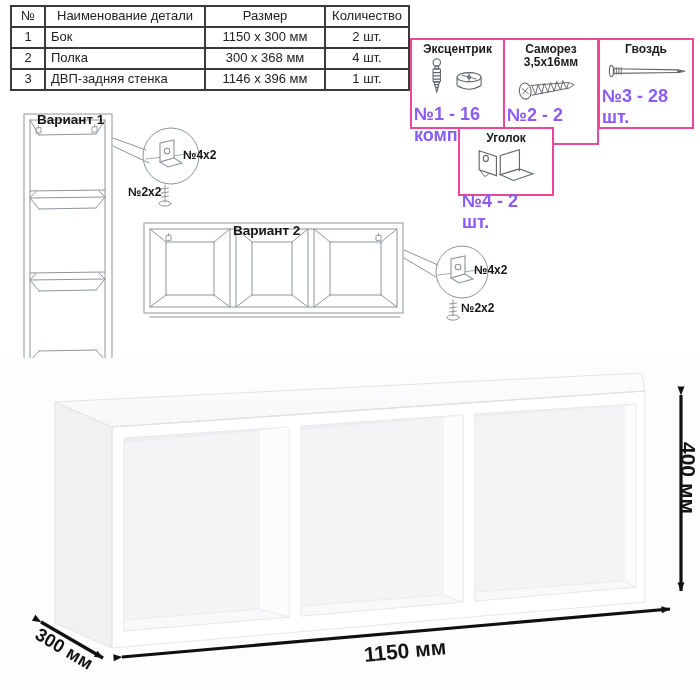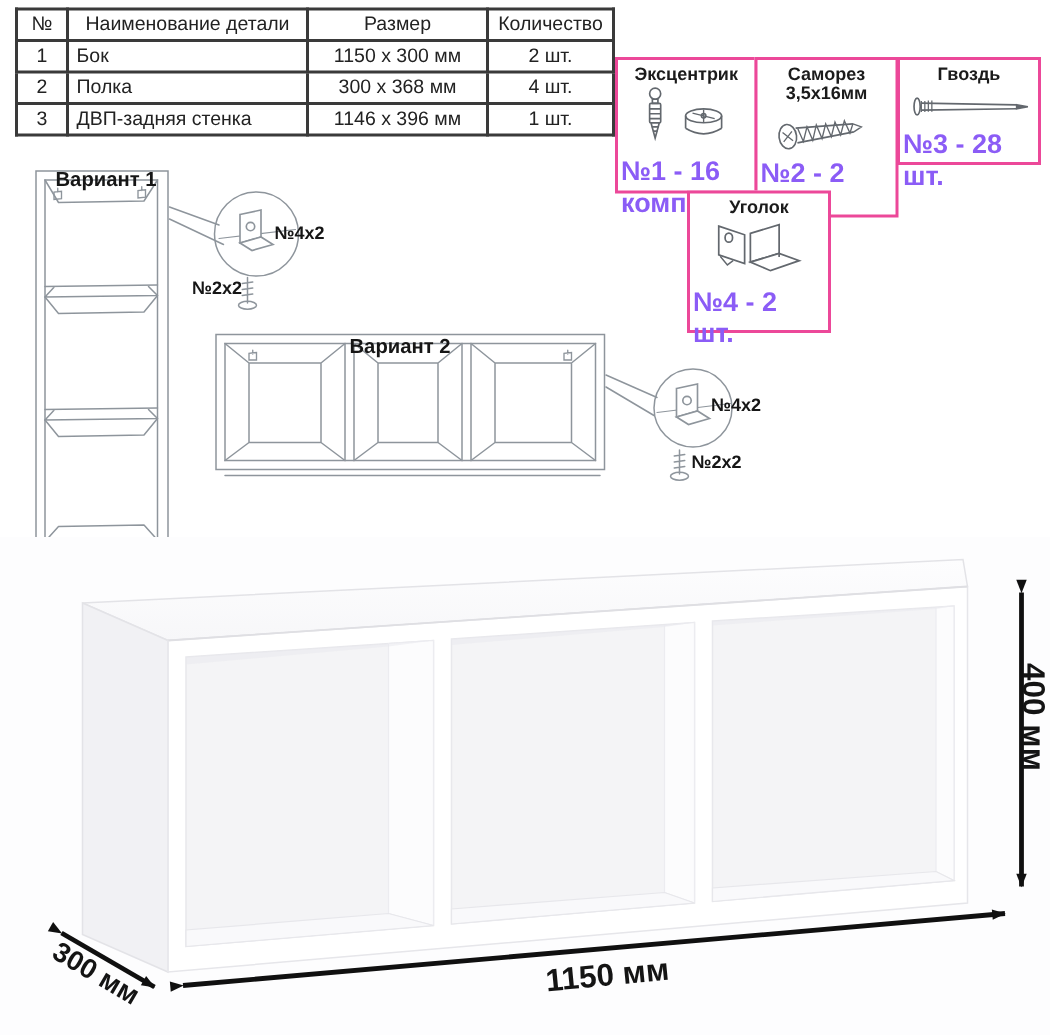--- a/index.html
+++ b/index.html
@@ -93,34 +93,34 @@
           <ellipse cx="13" cy="21" rx="6.5" ry="9"></ellipse>
           <path d="M9.5,17.5 L16.5,24.5 M9.5,24.5 L16.5,17.5" stroke-width="1"></path>
           <path d="M19.5,15.5 L62,17.5 M19.5,26.5 L62,23.5"></path>
           <path d="M21,16 L24,26 L28,15.5 L31,26 L35,15 L38,25.5 L42,15 L45,25 L49,14.5 L52,24.5 L56,14.5 L59,24 L62,17.5 L68,20.5 L62,23.5" stroke-width="1"></path>
         </g>
       </svg>
     </div>
     <div class="hw-qty">№2 - 2 шт.</div>
   </div>
 
-  <div class="hw-cell" style="left:598px;top:38px;width:96px;height:72px;">
+  <div class="hw-cell" style="left:598px;top:38px;width:96px;height:91px;">
     <div class="hw-title">Гвоздь</div>
     <div class="hw-icon">
       <svg width="86" height="30" viewBox="0 0 92 32" style="position:static" stroke="#63686e" fill="none" stroke-width="1.2">
         <ellipse cx="9" cy="16" rx="2.2" ry="6"></ellipse>
         <path d="M12,12 v8 M14.5,12 v8 M17,11.8 v8 M19.5,11.8 v8" stroke-width="0.9"></path>
         <path d="M12,13.6 L80,14.8 M12,18.6 L80,17.6"></path>
         <path d="M80,14.8 L88,16.2 L80,17.6 Z" fill="#63686e"></path>
       </svg>
     </div>
     <div class="hw-qty">№3 - 28 шт.</div>
   </div>
 
-  <div class="hw-cell" style="left:458px;top:127px;width:96px;height:95px;">
+  <div class="hw-cell" style="left:458px;top:127px;width:96px;height:69px;">
     <div class="hw-title">Уголок</div>
     <div class="hw-icon">
       <svg width="78" height="46" viewBox="0 0 80 48" style="position:static" stroke="#63686e" fill="#ffffff" stroke-width="1.2">
         <path d="M12,6 L30,12 L30,32 L12,26 Z"></path>
         <ellipse cx="19" cy="14" rx="2.6" ry="3.2" fill="none"></ellipse>
         <path d="M13,27 L18,33 L22,30" fill="none" stroke-width="1"></path>
         <path d="M34,11 L54,5 L54,25 L34,31 Z"></path>
         <path d="M34,31 L54,25 L68,30 L48,37 Z"></path>
         <path d="M54,25 L54,27.5" fill="none"></path>
       </svg>

